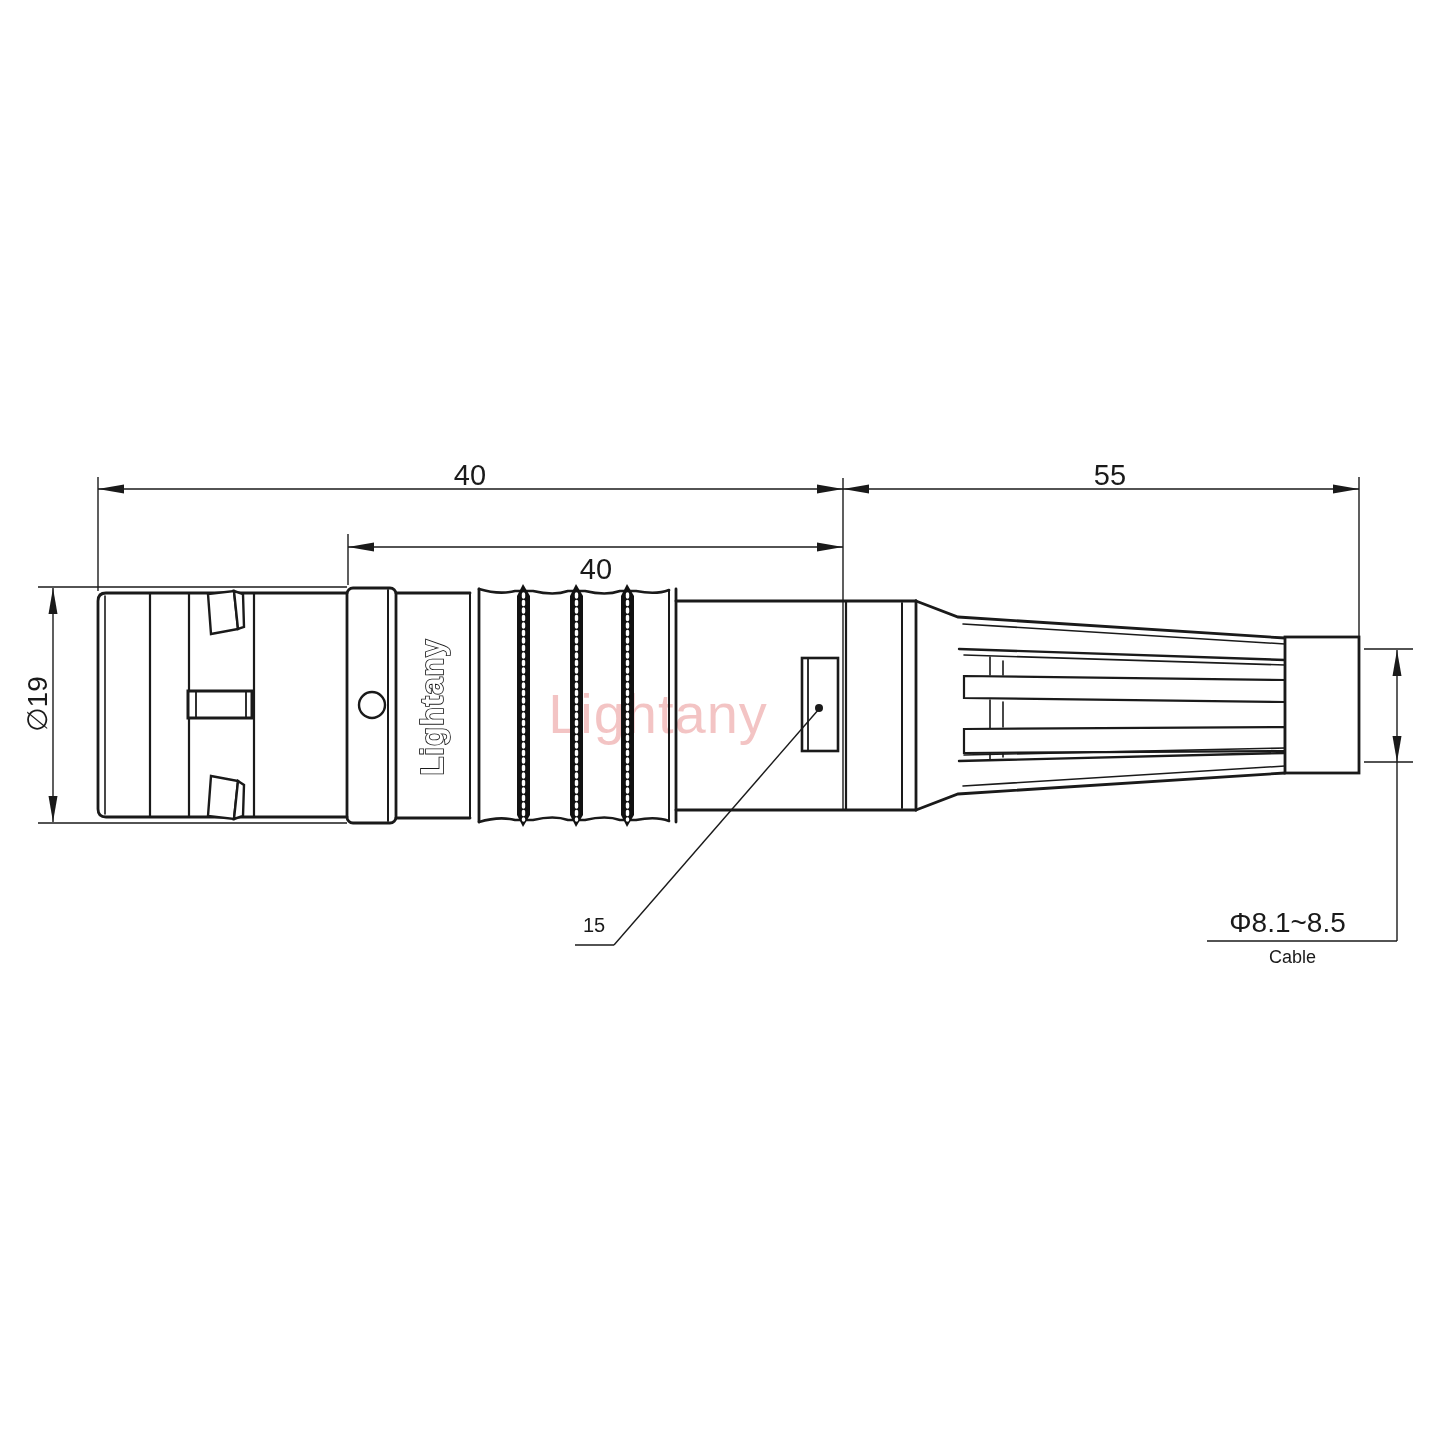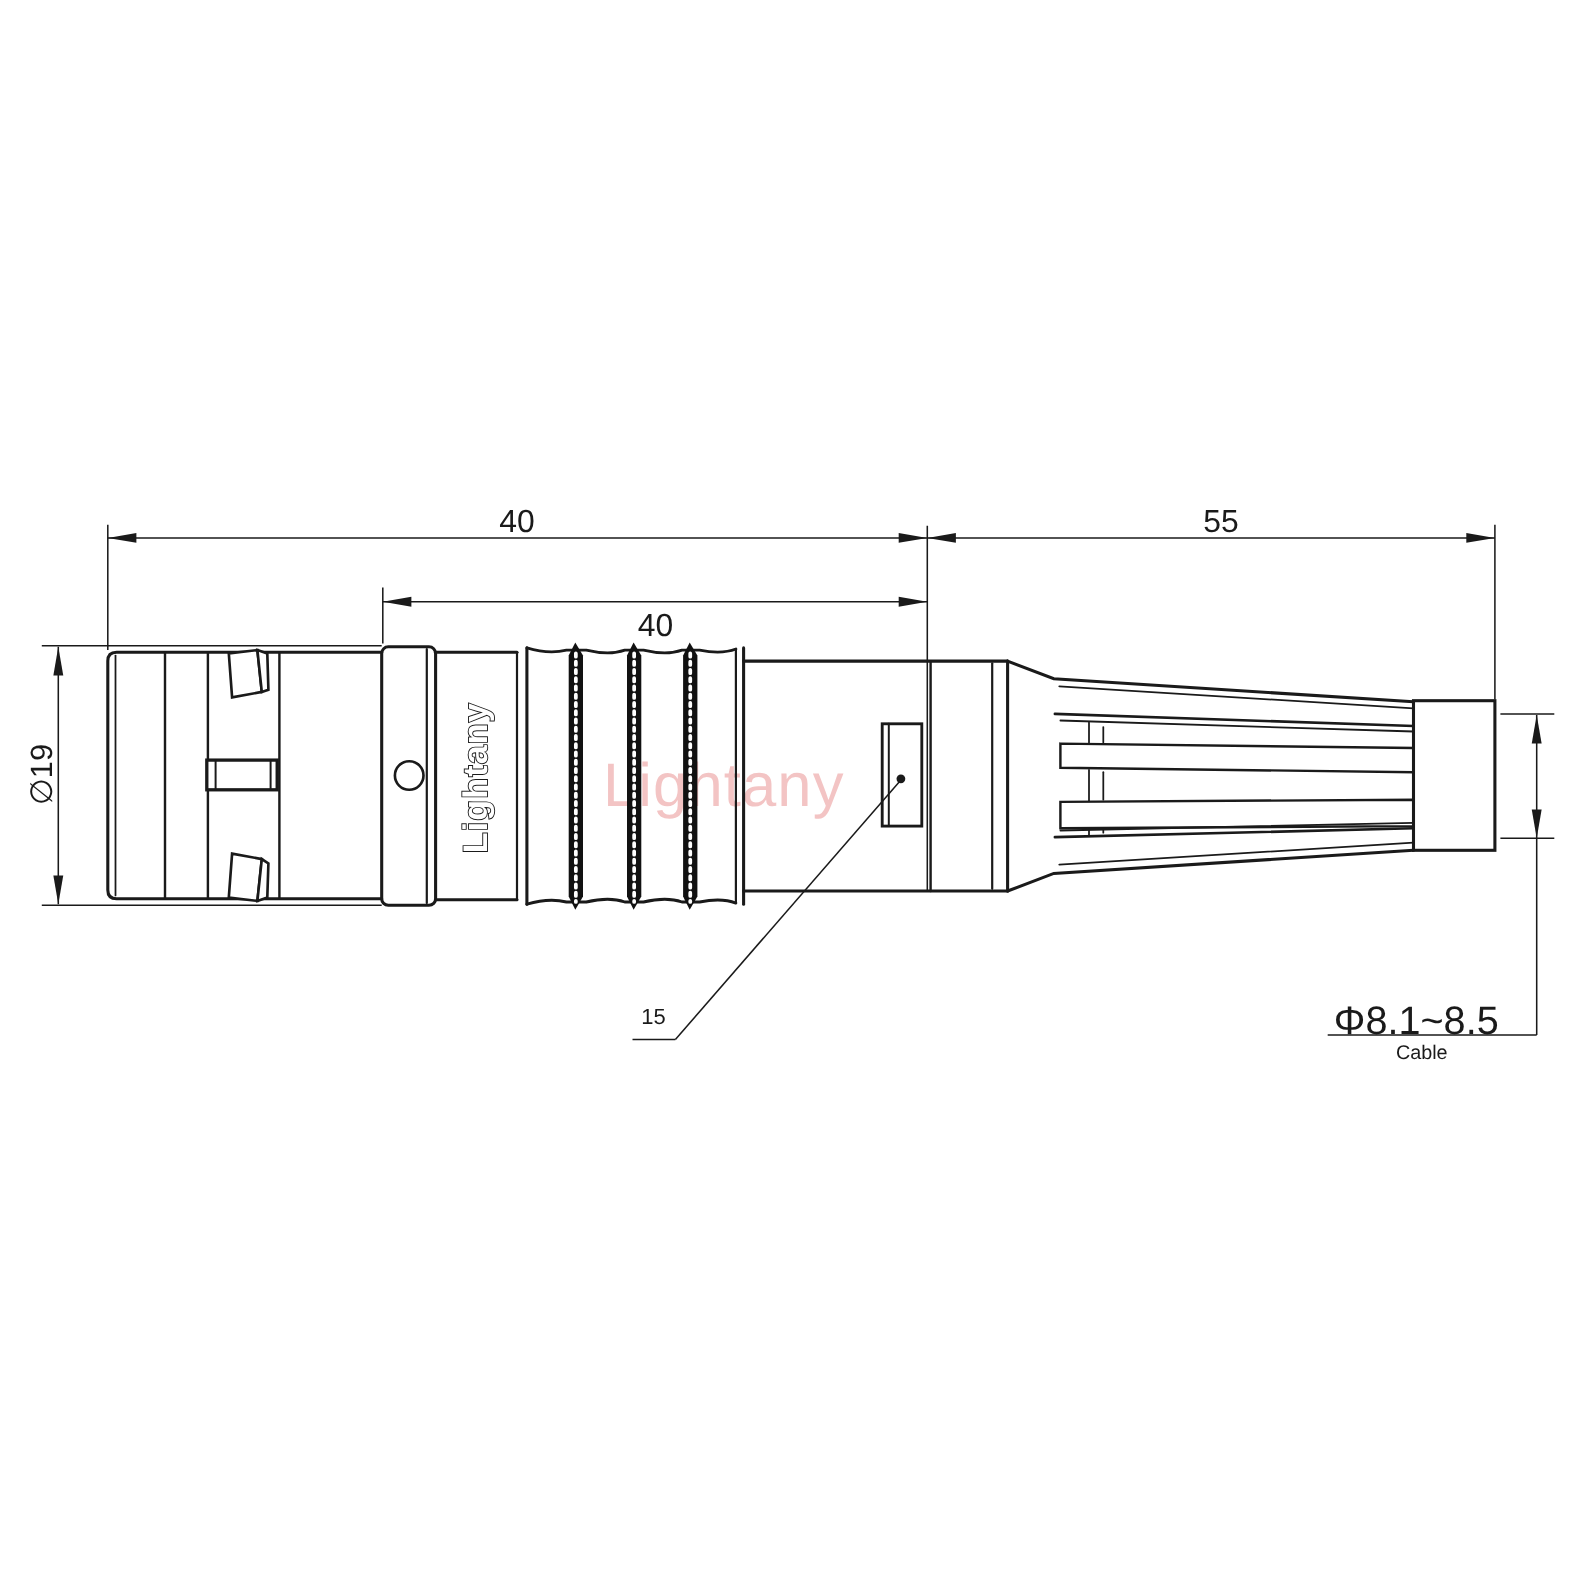--- a/index.html
+++ b/index.html
@@ -7,21 +7,21 @@
          font-family:"Liberation Sans", sans-serif;color:#1a1a1a;}
   .stage svg{position:absolute;left:0;top:0;}
   .lbl{position:absolute;color:#1a1a1a;white-space:nowrap;}
   .dimtxt{font-size:29px;text-align:center;width:120px;}
   .rot{transform:rotate(-90deg);}
   #dia19{left:-23px;top:688px;width:120px;height:32px;font-size:28px;text-align:center;}
   #dim60{left:410px;top:459px;}
   #dim40{left:536px;top:517px;margin-top:36px;}
   #dim42{left:1050px;top:459px;}
   #label15{left:564px;top:914px;width:60px;font-size:20px;text-align:center;}
-  #cableDia{left:1205px;top:907px;width:165px;font-size:36px;text-align:center;}
+  #cableDia{left:1205px;top:907px;width:165px;font-size:28px;text-align:center;}
   #cableWord{left:1205px;top:947px;width:175px;font-size:18px;text-align:center;}
   #bodyLogo{left:358px;top:689px;width:150px;height:36px;font-size:31px;font-weight:bold;
             text-align:center;letter-spacing:1px;color:#ffffff;
             -webkit-text-stroke:1.7px #1a1a1a;paint-order:stroke fill;}
   #watermark{left:528px;top:681px;width:260px;font-size:56px;text-align:center;
              color:rgba(220,85,85,0.35);letter-spacing:1px;}
 </style>
 </head>
 <body>
 

